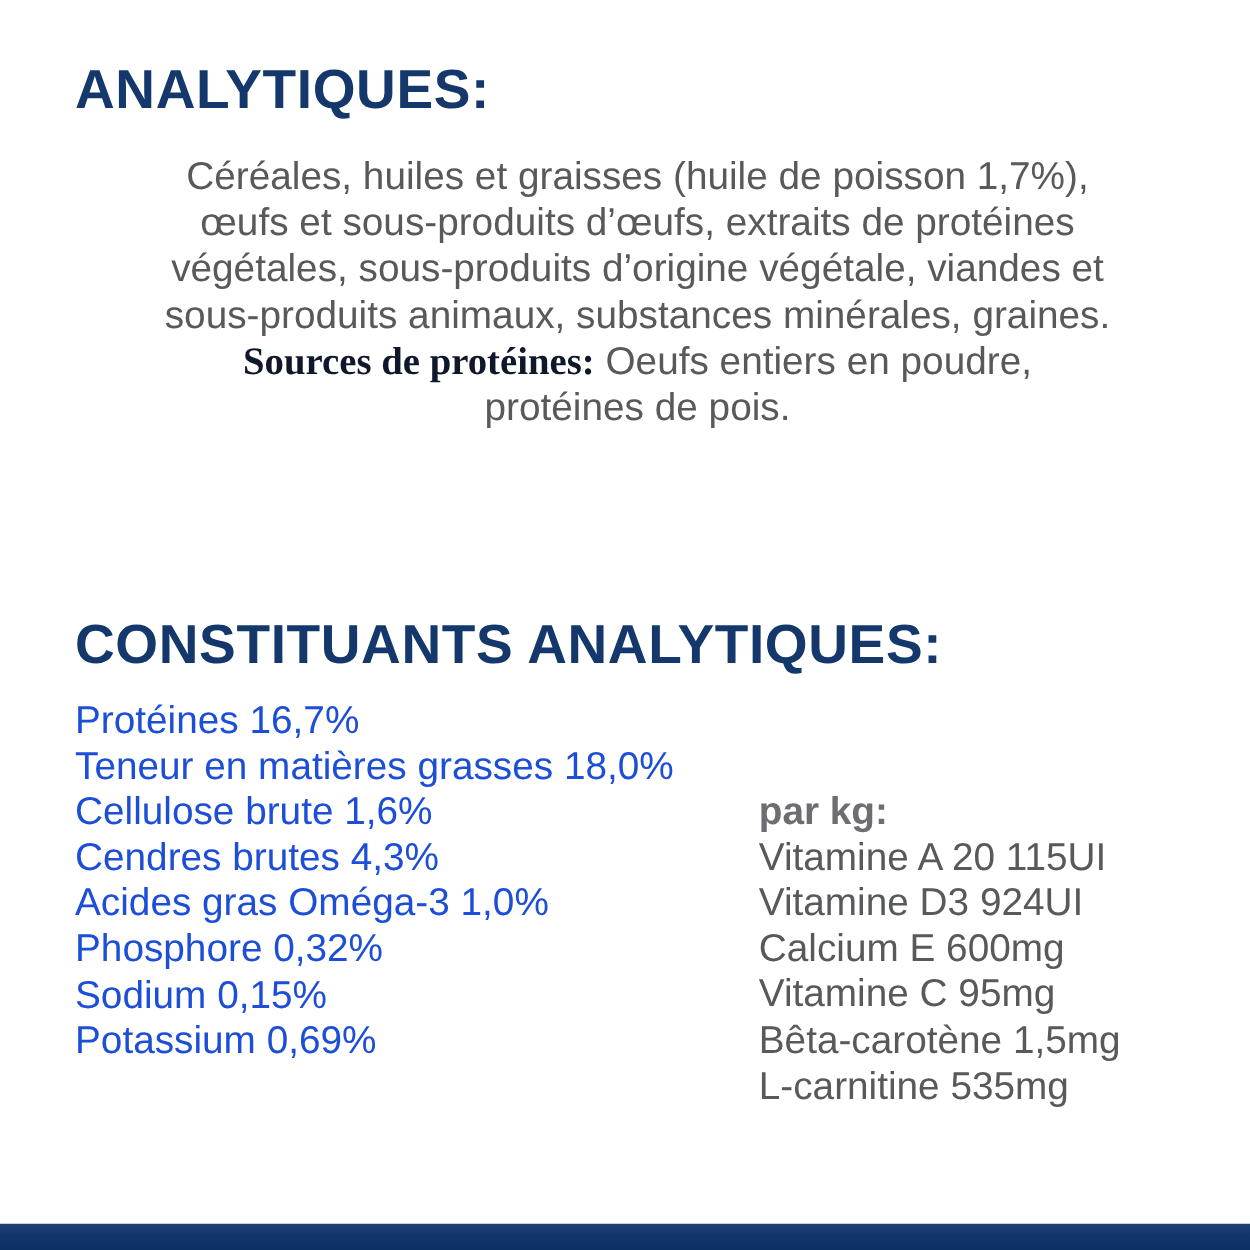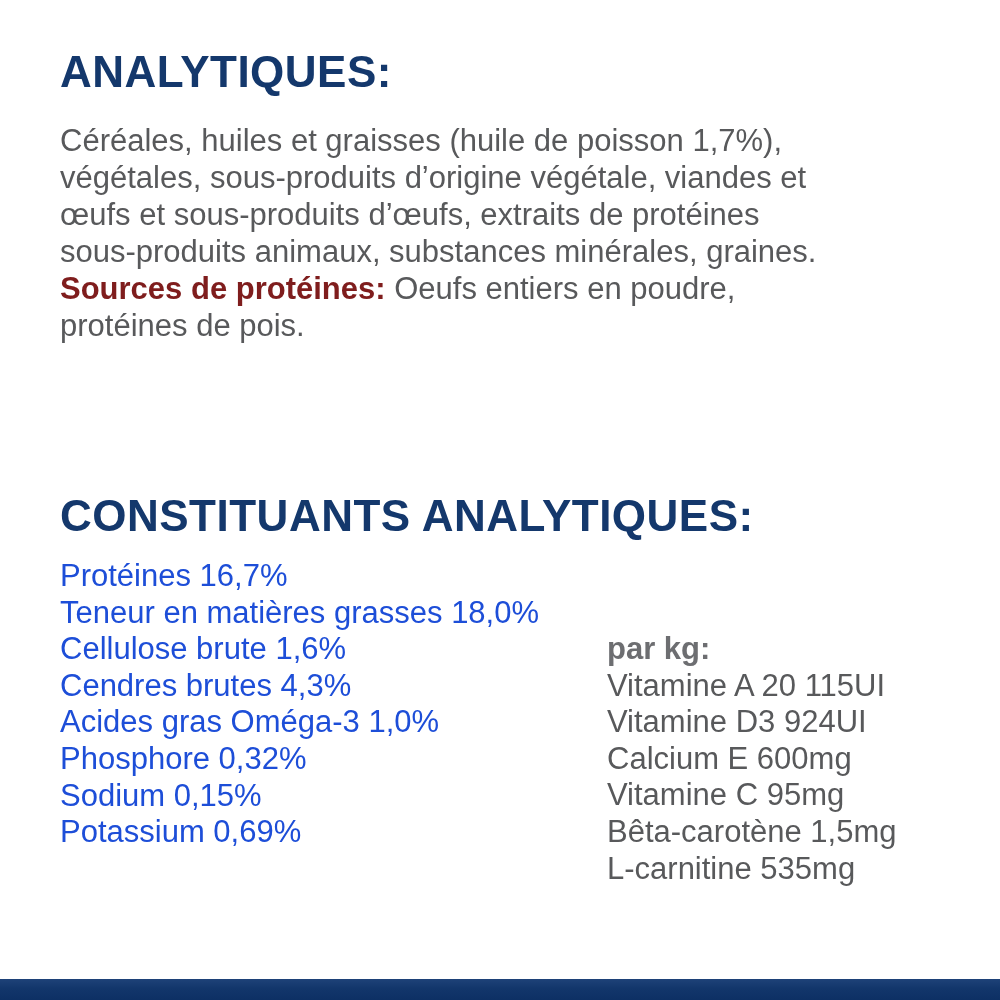--- a/index.html
+++ b/index.html
@@ -31,24 +31,26 @@
     width: 900px;
   }
   .composition-paragraph {
     margin-top: 28px;
     font-size: 31px;
     line-height: 37px;
     color: #58595b;
   }
   .paragraph-line {
     white-space: nowrap;
+    text-align: center;
   }
   .bold-label {
     font-weight: bold;
-    color: #7f1d1d;
+    color: #0f172a;
+    font-family: Liberation Serif, serif;
   }
   .analytical-section {
     position: absolute;
     left: 60px;
     top: 494px;
     width: 900px;
     height: 460px;
   }
   .nutrient-list {
     position: absolute;
@@ -84,22 +86,22 @@
 </style>
 </head>
 <body>
 
 <div class="page">
 
   <section class="composition-section">
     <h1 class="section-heading">ANALYTIQUES:</h1>
     <div class="composition-paragraph">
       <div class="paragraph-line">Céréales, huiles et graisses (huile de poisson 1,7%),</div>
+      <div class="paragraph-line">œufs et sous-produits d’œufs, extraits de protéines</div>
       <div class="paragraph-line">végétales, sous-produits d’origine végétale, viandes et</div>
-      <div class="paragraph-line">œufs et sous-produits d’œufs, extraits de protéines</div>
       <div class="paragraph-line">sous-produits animaux, substances minérales, graines.</div>
       <div class="paragraph-line">
         <span class="bold-label">Sources de protéines:</span><span> Oeufs entiers en poudre,</span>
       </div>
       <div class="paragraph-line">protéines de pois.</div>
     </div>
   </section>
 
   <section class="analytical-section">
     <h1 class="section-heading">CONSTITUANTS ANALYTIQUES:</h1>

